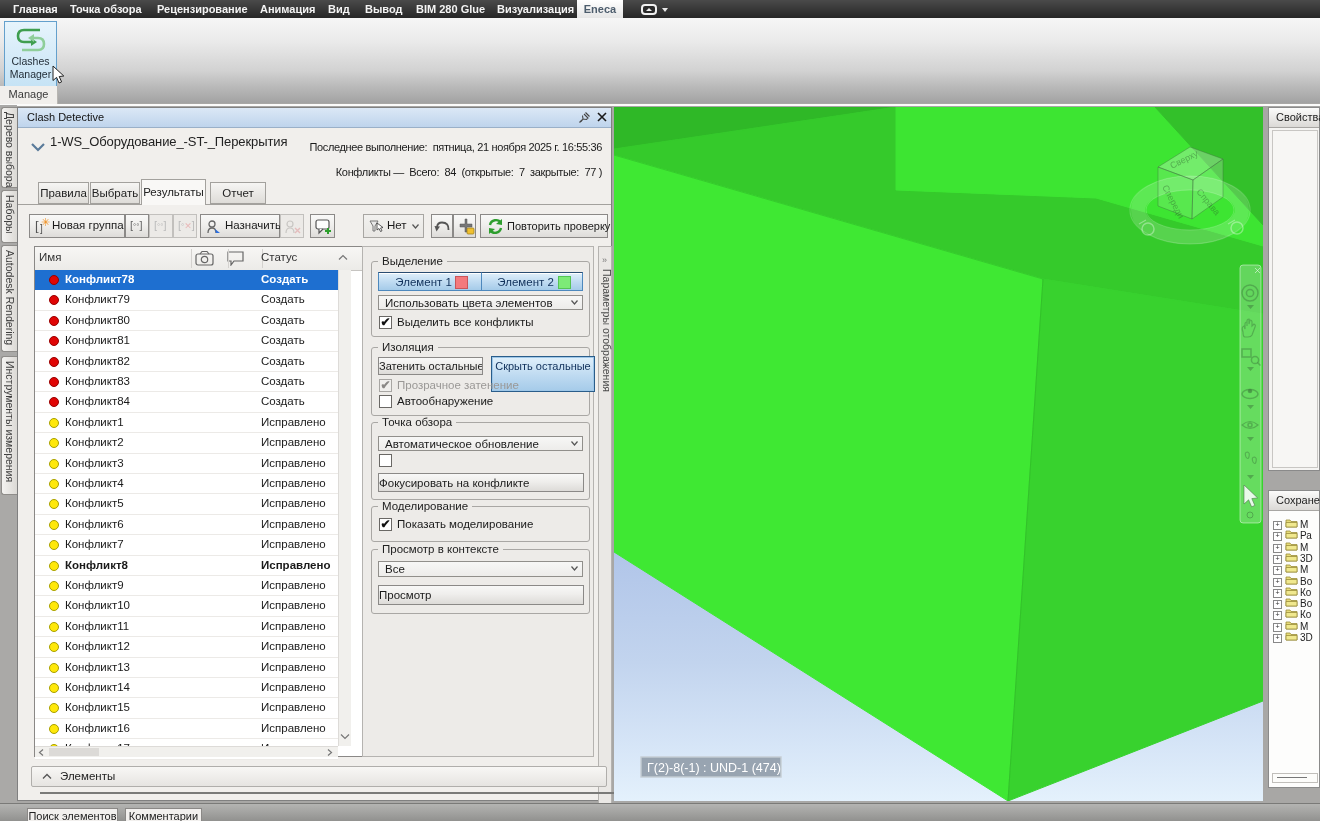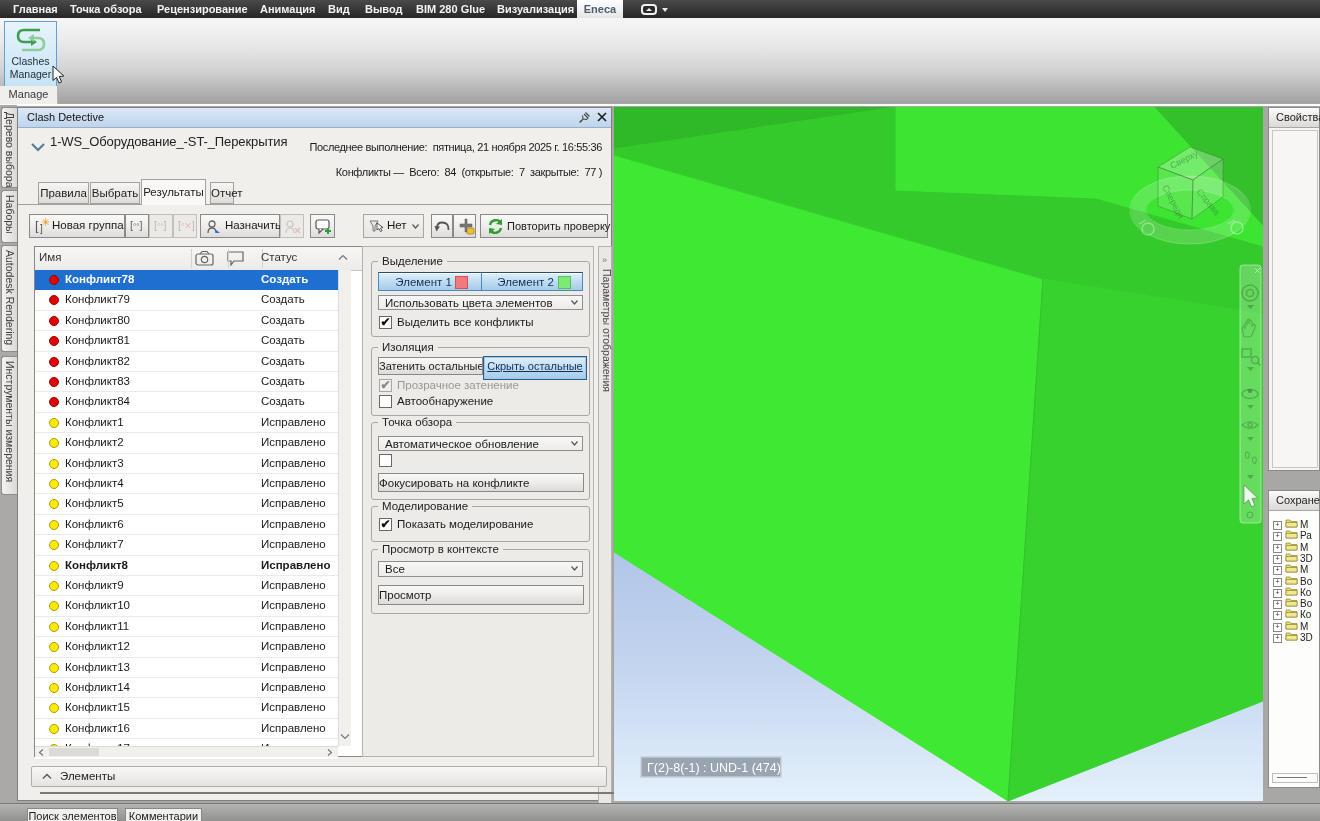--- a/index.html
+++ b/index.html
@@ -110,21 +110,21 @@
       </svg></div>
 <svg class="abs" style="left:12px;top:33px;" width="16" height="12">
       <path d="M2,3 L8,9 L14,3" stroke="#5a7a9a" stroke-width="2.2" fill="none"></path>
     </svg>
 <div id="cdname" class="abs">1-WS_Оборудование_-ST-_Перекрытия</div>
 <div class="abs hdrsmall" style="right:9px;top:33px;">Последнее выполнение:&nbsp; пятница, 21 ноября 2025 г. 16:55:36</div>
 <div class="abs hdrsmall" style="right:9px;top:58px;">Конфликты —&nbsp; Всего:&nbsp; 84&nbsp; (открытые:&nbsp; 7&nbsp; закрытые:&nbsp; 77 )</div>
 <div class="cdtab" style="left:20px;top:74px;width:51px;line-height:21px;">Правила</div>
 <div class="cdtab" style="left:72px;top:74px;width:50px;line-height:21px;">Выбрать</div>
 <div class="cdtab active" style="left:123px;top:71px;width:65px;line-height:24px;">Результаты</div>
-<div class="cdtab" style="left:192px;top:74px;width:24px;line-height:21px;">Отчет</div>
+<div class="cdtab" style="left:192px;top:74px;width:56px;line-height:21px;">Отчет</div>
 <div class="abs" style="left:0;top:95.5px;width:593px;height:1px;background:#a3a19d;"></div>
 <div class="abs" style="left:124px;top:95px;width:63px;height:2px;background:#f9f8f6;"></div>
 <div class="tbtn" style="left:11px;width:96px;">
       <span style="position:absolute;left:5px;top:3px;color:#555;font-size:13px;">[</span>
       <span style="position:absolute;left:11px;top:1px;color:#f09020;font-size:11px;">✳</span>
       <span style="position:absolute;left:10px;top:8px;color:#555;font-size:10px;">]</span>
       <span style="position:absolute;left:22px;top:4px;">Новая группа</span>
     </div>
 <div class="tbtn" style="left:107px;width:24px;">
       <span style="position:absolute;left:4px;top:4px;color:#666;font-size:11px;">[<span style="font-size:8px;">°°</span>]</span>
@@ -356,21 +356,21 @@
         <svg class="chev" width="7" height="5">
           <path d="M0.5,0.5 L3.5,4 L6.5,0.5" stroke="#555" stroke-width="1.2" fill="none"></path>
         </svg>
       </div>
 <div class="cb" style="left:16px;top:69px;">✔</div>
       <span class="cblbl" style="left:34px;top:69px;">Выделить все конфликты</span>
 <div class="gb" style="top:100px;height:67px;">
         <span class="gl">Изоляция</span>
       </div>
 <div class="graybtn" style="left:15px;top:110px;width:105px;height:18px;line-height:17px;"><span style="font-size:11px;">Затенить остальные</span></div>
-<div class="bluebtn" style="left:120px;top:109px;width:104px;height:24px;line-height:19px;border:1px solid #2a5d8a;box-shadow:0 0 0 1px #9ec7e8 inset;color:#10305a;text-decoration:underline;"><span style="font-size:11px;">Скрыть остальные</span></div>
+<div class="bluebtn" style="left:128px;top:109px;width:104px;height:36px;line-height:19px;border:1px solid #2a5d8a;box-shadow:0 0 0 1px #9ec7e8 inset;color:#10305a;"><span style="font-size:11px;">Скрыть остальные</span></div>
 <div class="cb dis" style="left:16px;top:132px;">✔</div>
       <span class="cblbl" style="left:34px;top:132px;color:#9a9896;">Прозрачное затенение</span>
 <div class="cb" style="left:16px;top:148px;"></div>
       <span class="cblbl" style="left:34px;top:148px;">Автообнаружение</span>
 <div class="gb" style="top:175px;height:76px;">
         <span class="gl">Точка обзора</span>
       </div>
 <div class="combo" style="left:15px;top:189px;width:205px;height:15px;">
         <span style="position:absolute;left:6px;top:1px;">Автоматическое обновление</span>
         <svg class="chev" width="7" height="5">

